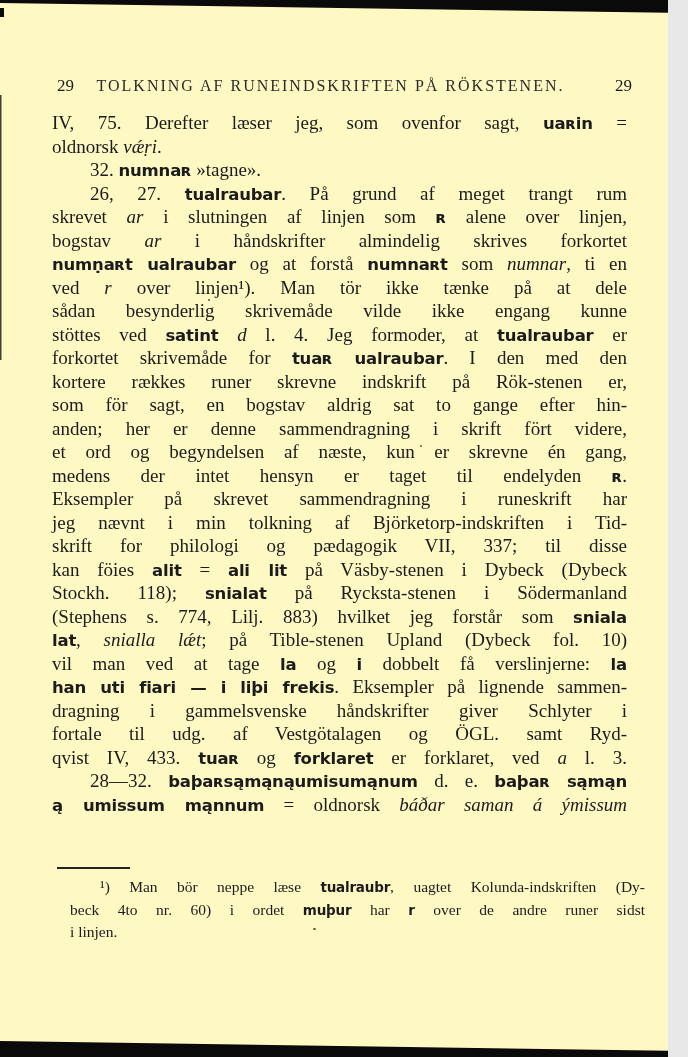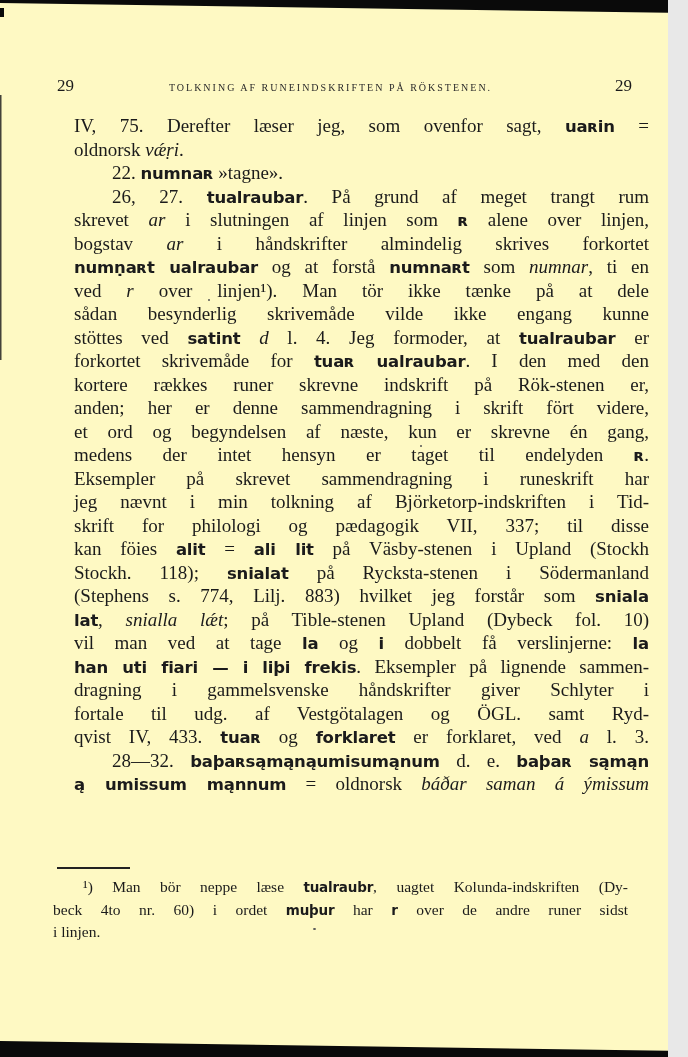--- a/index.html
+++ b/index.html
@@ -7,41 +7,41 @@
     position:relative;width:668px;height:1057px;background:#fef9c3;
     overflow:hidden;font-family:"Liberation Serif",serif;color:#1b1b1b;text-decoration:underline;
   }
   .scan-edge{position:absolute;left:0;top:0;pointer-events:none;}
   .header{
     position:absolute;left:57px;top:76px;width:575px;height:22px;
     display:flex;align-items:baseline;justify-content:space-between;
   }
   .pagenum{font-size:17px;color:#1b1b1b;}
   .running-title{
-    font-size:10px;letter-spacing:2px;color:#2a2a2a;white-space:nowrap;
+    font-size:16px;letter-spacing:2px;color:#2a2a2a;white-space:nowrap;
     transform:translateX(-14px);
   }
   .body-text{
-    position:absolute;left:74px;top:110px;width:575px;
-    font-size:19px;line-height:31px;
+    position:absolute;left:52px;top:110px;width:575px;
+    font-size:19px;line-height:26px;
   }
   .line{
     height:23.5px;text-align:justify;text-align-last:justify;
     white-space:normal;overflow:visible;
   }
   .line.nojust{text-align:left;text-align-last:left;}
   .line.indent{padding-left:38px;}
   .seg-runic{
     font-family:"DejaVu Sans",sans-serif;font-weight:700;font-size:16.5px;
     letter-spacing:-0.2px;
   }
   .seg-italic{font-style:italic;margin-top:17px;}
   .footnote-rule{position:absolute;left:57px;top:867px;width:73px;height:2px;background:#222;}
   .footnote{
-    position:absolute;left:53px;top:876px;width:575px;
+    position:absolute;left:70px;top:876px;width:575px;
     font-size:15.5px;line-height:22.5px;
   }
   .footnote .line{height:22.5px;}
   .footnote .seg-runic{font-size:13.5px;}
   .footnote .indent{padding-left:30px;}
   .speck{position:absolute;background:#555;border-radius:50%;}
 </style>
 </head>
 <body>
 
@@ -57,37 +57,38 @@
 
   <div class="header">
     <span class="pagenum">29</span>
     <span class="running-title">TOLKNING AF RUNEINDSKRIFTEN PÅ RÖKSTENEN.</span>
     <span class="pagenum">29</span>
   </div>
 
   <div class="body-text">
       <div class="line"><span>IV, 75. Derefter læser jeg, som ovenfor sagt, </span><span class="seg-runic">uaʀin</span><span> =</span></div>
       <div class="line nojust"><span>oldnorsk </span><span class="seg-italic">vǽṛi</span><span>.</span></div>
-      <div class="line indent nojust"><span>22. </span><span class="seg-runic">numnaʀ</span><span> »tagne».</span></div>
+      <div class="line indent nojust"><span>32. </span><span class="seg-runic">numnaʀ</span><span> »tagne».</span></div>
       <div class="line indent"><span>26, 27. </span><span class="seg-runic">tualraubar</span><span>. På grund af meget trangt rum</span></div>
       <div class="line"><span>skrevet </span><span class="seg-italic">ar</span><span> i slutningen af linjen som </span><span class="seg-runic">ʀ</span><span> alene over linjen,</span></div>
       <div class="line"><span>bogstav </span><span class="seg-italic">ar</span><span> i håndskrifter almindelig skrives forkortet</span></div>
       <div class="line"><span class="seg-runic">numṇaʀt ualraubar</span><span> og at forstå </span><span class="seg-runic">numnaʀt</span><span> som </span><span class="seg-italic">numnar</span><span>, ti en</span></div>
       <div class="line"><span>ved </span><span class="seg-italic">r</span><span> over linjen¹). Man tör ikke tænke på at dele</span></div>
       <div class="line"><span>sådan besynderlig skrivemåde vilde ikke engang kunne</span></div>
       <div class="line"><span>stöttes ved </span><span class="seg-runic">satint</span><span> </span><span class="seg-italic">d</span><span> l. 4. Jeg formoder, at </span><span class="seg-runic">tualraubar</span><span> er</span></div>
       <div class="line"><span>forkortet skrivemåde for </span><span class="seg-runic">tuaʀ ualraubar</span><span>. I den med den</span></div>
       <div class="line"><span>kortere rækkes runer skrevne indskrift på Rök-stenen er,</span></div>
+      <div class="line"><span>som för sagt, en bogstav aldrig sat to gange efter hin-</span></div>
       <div class="line"><span>anden; her er denne sammendragning i skrift fört videre,</span></div>
       <div class="line"><span>et ord og begyndelsen af næste, kun er skrevne én gang,</span></div>
       <div class="line"><span>medens der intet hensyn er taget til endelyden </span><span class="seg-runic">ʀ</span><span>.</span></div>
       <div class="line"><span>Eksempler på skrevet sammendragning i runeskrift har</span></div>
       <div class="line"><span>jeg nævnt i min tolkning af Björketorp-indskriften i Tid-</span></div>
       <div class="line"><span>skrift for philologi og pædagogik VII, 337; til disse</span></div>
-      <div class="line"><span>kan föies </span><span class="seg-runic">alit</span><span> = </span><span class="seg-runic">ali lit</span><span> på Väsby-stenen i Upland (Stockh</span></div>
+      <div class="line"><span>kan föies </span><span class="seg-runic">alit</span><span> = </span><span class="seg-runic">ali lit</span><span> på Väsby-stenen i Dybeck (Dybeck</span></div>
       <div class="line"><span>Stockh. 118); </span><span class="seg-runic">snialat</span><span> på Rycksta-stenen i Södermanland</span></div>
       <div class="line"><span>(Stephens s. 774, Lilj. 883) hvilket jeg forstår som </span><span class="seg-runic">sniala</span></div>
       <div class="line"><span class="seg-runic">lat</span><span>, </span><span class="seg-italic">snialla lǽt</span><span>; på Tible-stenen Upland (Dybeck fol. 10)</span></div>
       <div class="line"><span>vil man ved at tage </span><span class="seg-runic">la</span><span> og </span><span class="seg-runic">i</span><span> dobbelt få verslinjerne: </span><span class="seg-runic">la</span></div>
       <div class="line"><span class="seg-runic">han uti fiari — i liþi frekis</span><span>. Eksempler på lignende sammen-</span></div>
       <div class="line"><span>dragning i gammelsvenske håndskrifter giver Schlyter i</span></div>
       <div class="line"><span>fortale til udg. af Vestgötalagen og ÖGL. samt Ryd-</span></div>
       <div class="line"><span>qvist IV, 433. </span><span class="seg-runic">tuaʀ</span><span> og </span><span class="seg-runic">forklaret</span><span> er forklaret, ved </span><span class="seg-italic">a</span><span> l. 3.</span></div>
       <div class="line indent"><span>28—32. </span><span class="seg-runic">baþaʀsąmąnąumisumąnum</span><span> d. e. </span><span class="seg-runic">baþaʀ sąmąn</span></div>
       <div class="line"><span class="seg-runic">ą umissum mąnnum</span><span> = oldnorsk </span><span class="seg-italic">báðar saman á ýmissum</span></div>

